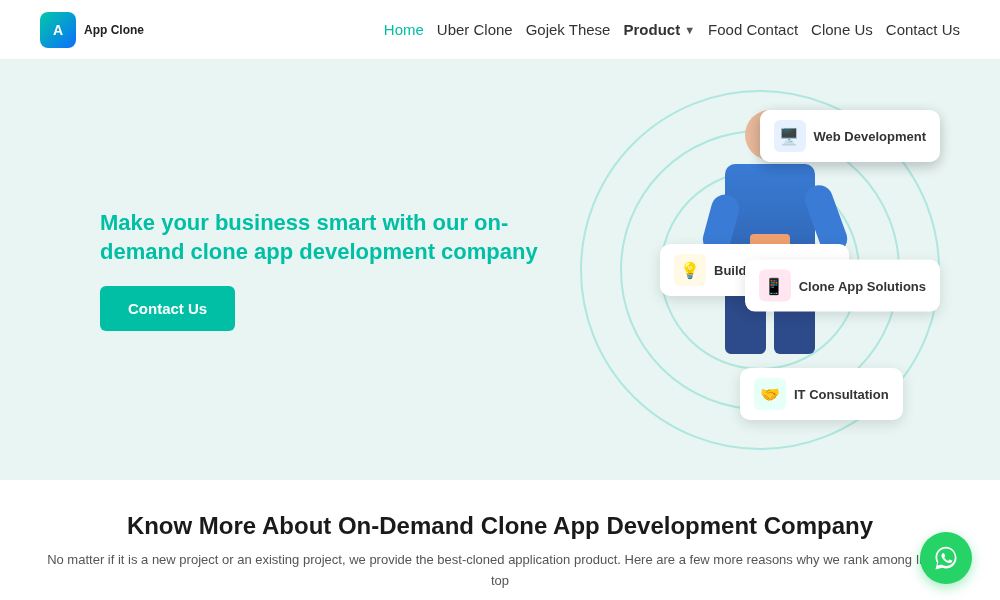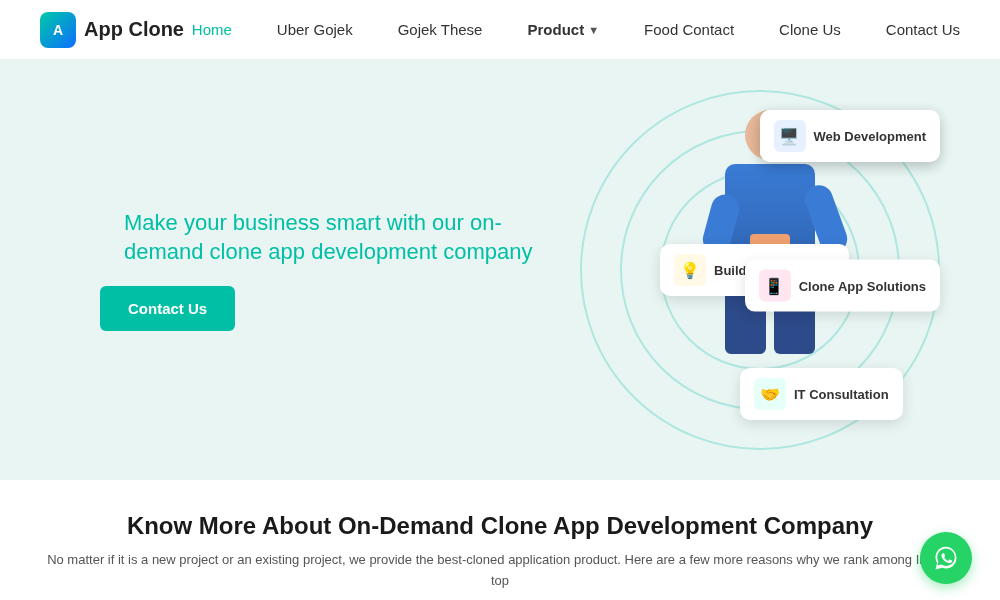--- a/index.html
+++ b/index.html
@@ -10,37 +10,37 @@
       display: flex; align-items: center; justify-content: space-between;
       padding: 0 40px; height: 60px; background: #fff;
       border-bottom: 1px solid #eee; position: relative; z-index: 10;
     }
     .logo { display: flex; align-items: center; gap: 8px; text-decoration: none; }
     .logo-icon {
       width: 36px; height: 36px; background: linear-gradient(135deg, #00c9a7, #0d6efd);
       border-radius: 8px; display: flex; align-items: center; justify-content: center;
       color: #fff; font-weight: bold; font-size: 14px;
     }
-    .logo-text { font-size: 20px; font-weight: 700; color: #222; }
-    .nav-links { display: flex; align-items: flex-start; gap: 45px; }
+    .logo-text { font-size: 12px; font-weight: 700; color: #222; }
+    .nav-links { display: flex; align-items: flex-start; gap: 13px; }
     .nav-link {
       text-decoration: none; font-size: 15px; color: #333; font-weight: 500; cursor: pointer;
     }
     .nav-link.active { color: #00bfa5; }
     .nav-link-dropdown { display: flex; align-items: center; gap: 4px; font-weight: bold; }
     .dropdown-arrow { font-size: 11px; color: #555; }
 
     
     .hero {
       background: #e8f5f3; display: flex; align-items: center;
       padding: 40px 60px 40px 100px; height: 420px; position: relative; overflow: hidden;
     }
     .hero-text { flex: 0 0 460px; }
     .hero-title { font-size: 38px; font-weight: 800; color: #1a1a1a; line-height: 1.2; margin-bottom: 18px; }
-    .hero-subtitle { font-size: 22px; font-weight: 400; color: #00bfa5; line-height: 1.3; margin-bottom: 20px; margin-left: 24px; }
+    .hero-subtitle { font-size: 22px; font-weight: 700; color: #00bfa5; line-height: 1.3; margin-bottom: 20px; }
     .hero-desc { font-size: 14px; color: #555; line-height: 1.7; margin-bottom: 28px; max-width: 380px; }
     .hero-btn {
       background: #00bfa5; color: #fff; border: none; padding: 14px 28px;
       border-radius: 6px; font-size: 15px; font-weight: 600; cursor: pointer;
       display: inline-block;
     }
 
     
     .hero-visual {
       flex: 1; position: relative; height: 340px; margin-left: 20px;
@@ -130,21 +130,21 @@
 </head>
 <body>
 
 <nav>
   <a class="logo">
     <div class="logo-icon">A</div>
     <span class="logo-text">App Clone</span>
   </a>
   <div class="nav-links">
     <a class="nav-link active">Home</a>
-    <a class="nav-link">Uber Gojek</a>
+    <a class="nav-link">Uber Clone</a>
     <a class="nav-link">Gojek These</a>
     <a class="nav-link nav-link-dropdown">
       Product <span class="dropdown-arrow">▼</span>
     </a>
     <a class="nav-link">Food Contact</a>
     <a class="nav-link">Clone Us</a>
     <a class="nav-link">Contact Us</a>
   </div>
 </nav>
 

